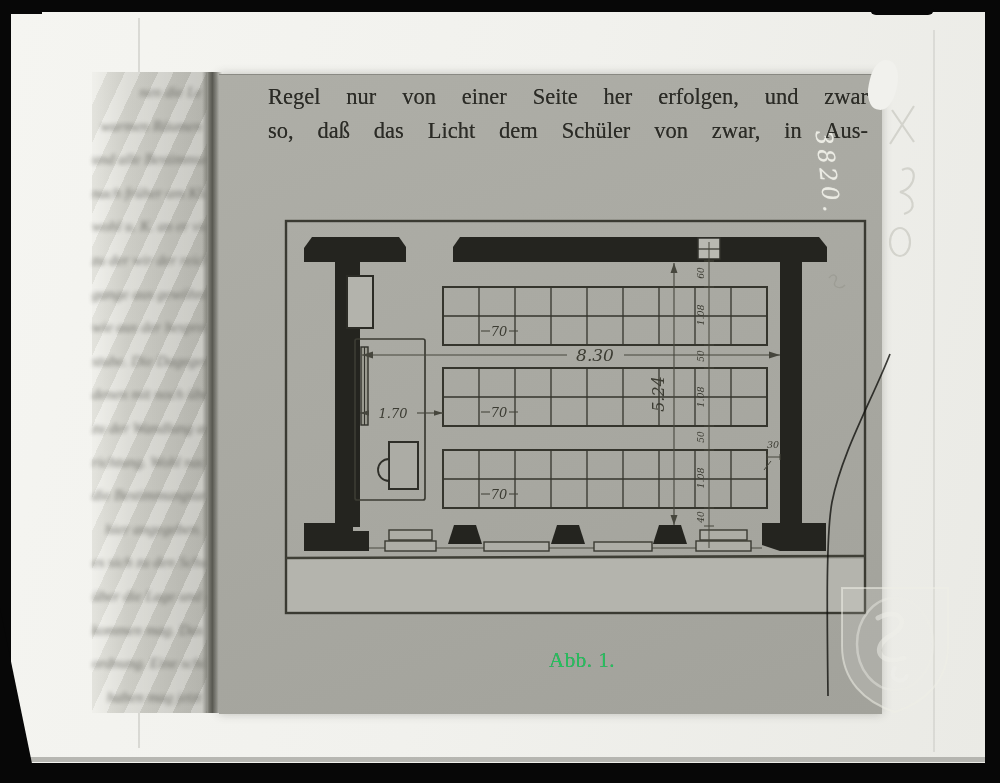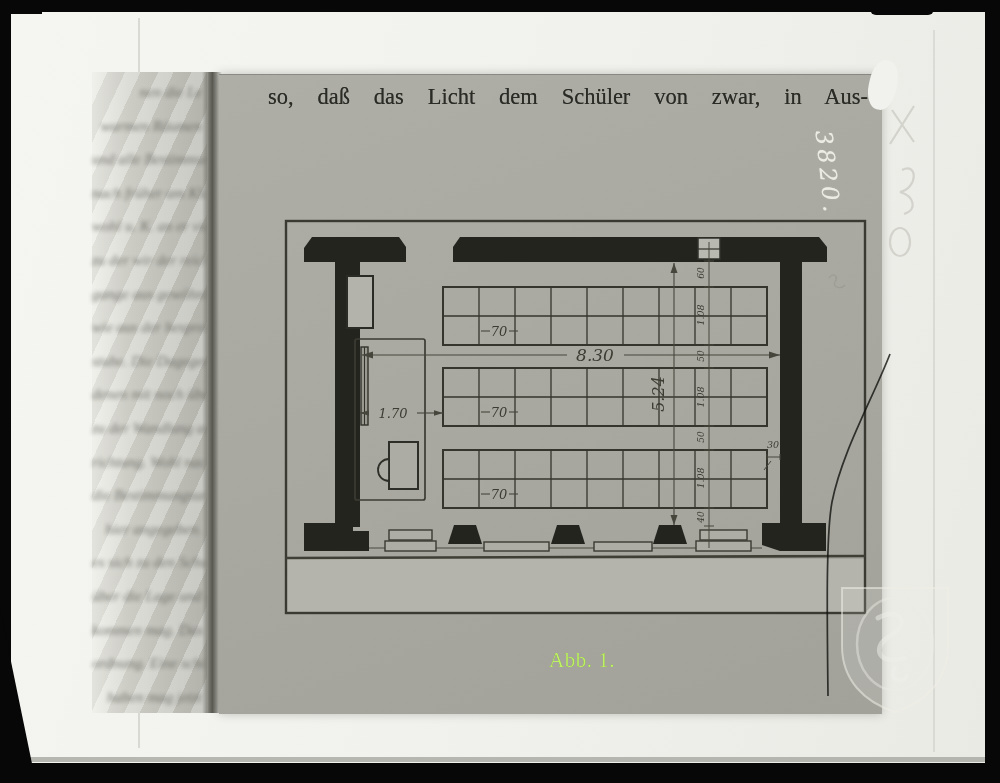--- a/index.html
+++ b/index.html
@@ -23,21 +23,21 @@
   .right-page{left:219px;top:74px;width:663px;height:639px;
      background:linear-gradient(160deg,#aeaea7 0%,#a9a9a2 45%,#a2a29b 100%);
      box-shadow:0 0 9px rgba(60,60,55,.28);border-top:1px solid rgba(90,90,82,.35);}
   .bite{left:869px;top:60px;width:28px;height:50px;background:#f1f1ed;
      transform:rotate(12deg);border-radius:45%;}
   
   .paragraph{left:268px;top:80px;width:600px;color:#28date;}
   .pline{font-size:22.5px;line-height:34px;color:#2b2b26;text-align:justify;text-align-last:justify;
      text-shadow:0 0 .5px rgba(40,40,34,.65);}
   
-  .caption{left:534px;top:648px;width:96px;text-align:center;font-size:21px;color:#bef264;
+  .caption{left:534px;top:648px;width:96px;text-align:center;font-size:21px;color:#22c55e;
      letter-spacing:.5px;text-shadow:0 0 .4px rgba(45,45,40,.6);}
   
   .scrawl{left:773px;top:160px;width:110px;text-align:center;transform:rotate(84deg);
      font-family:"DejaVu Serif",serif;font-style:italic;font-size:23px;letter-spacing:4px;
      color:#f2f2ea;opacity:.92;text-shadow:0 0 1px rgba(255,255,255,.55);}
   
   .hand{font-family:"DejaVu Serif",serif;font-style:italic;fill:#3c3c33;}
   
   .edge{background:#070707;}
   .graybar{left:8px;top:757px;width:979px;height:5px;background:#a3a39d;opacity:.75;}
@@ -76,20 +76,21 @@
         <div class="lp-line">haben mag jetzt</div>
       </div>
   </div>
 
   <div class="abs gutter"></div>
 
   <div class="abs right-page"></div>
   <div class="abs bite"></div>
 
   <div class="abs paragraph">
+    <div class="pline">Regel nur von einer Seite her erfolgen, und zwar</div>
     <div class="pline">so, daß das Licht dem Schüler von zwar, in Aus-</div>
   </div>
 
   <svg class="abs" style="left:283px;top:218px;" width="585" height="400" viewBox="0 0 585 400">
 
     <rect x="3" y="341" width="579" height="53" fill="#b4b4ad"></rect>
 
     <rect x="3" y="3" width="579" height="392" fill="none" stroke="#3a3a32" stroke-width="2.4"></rect>
 
     <g fill="#24241f">

